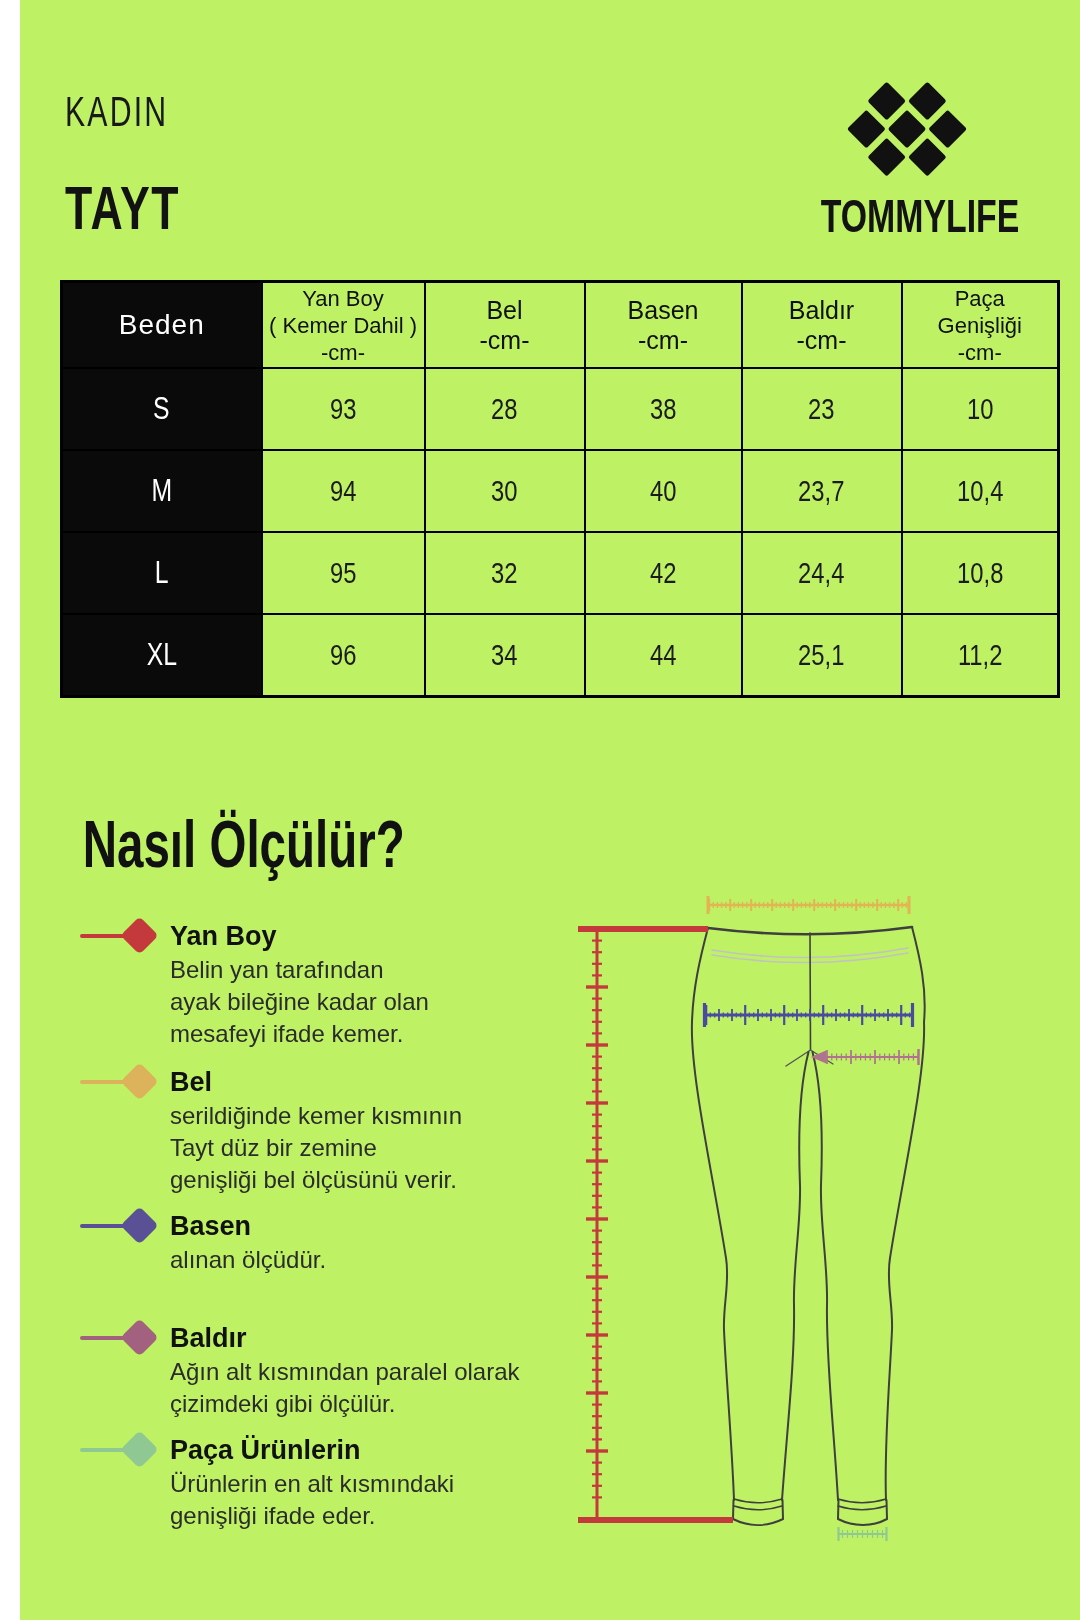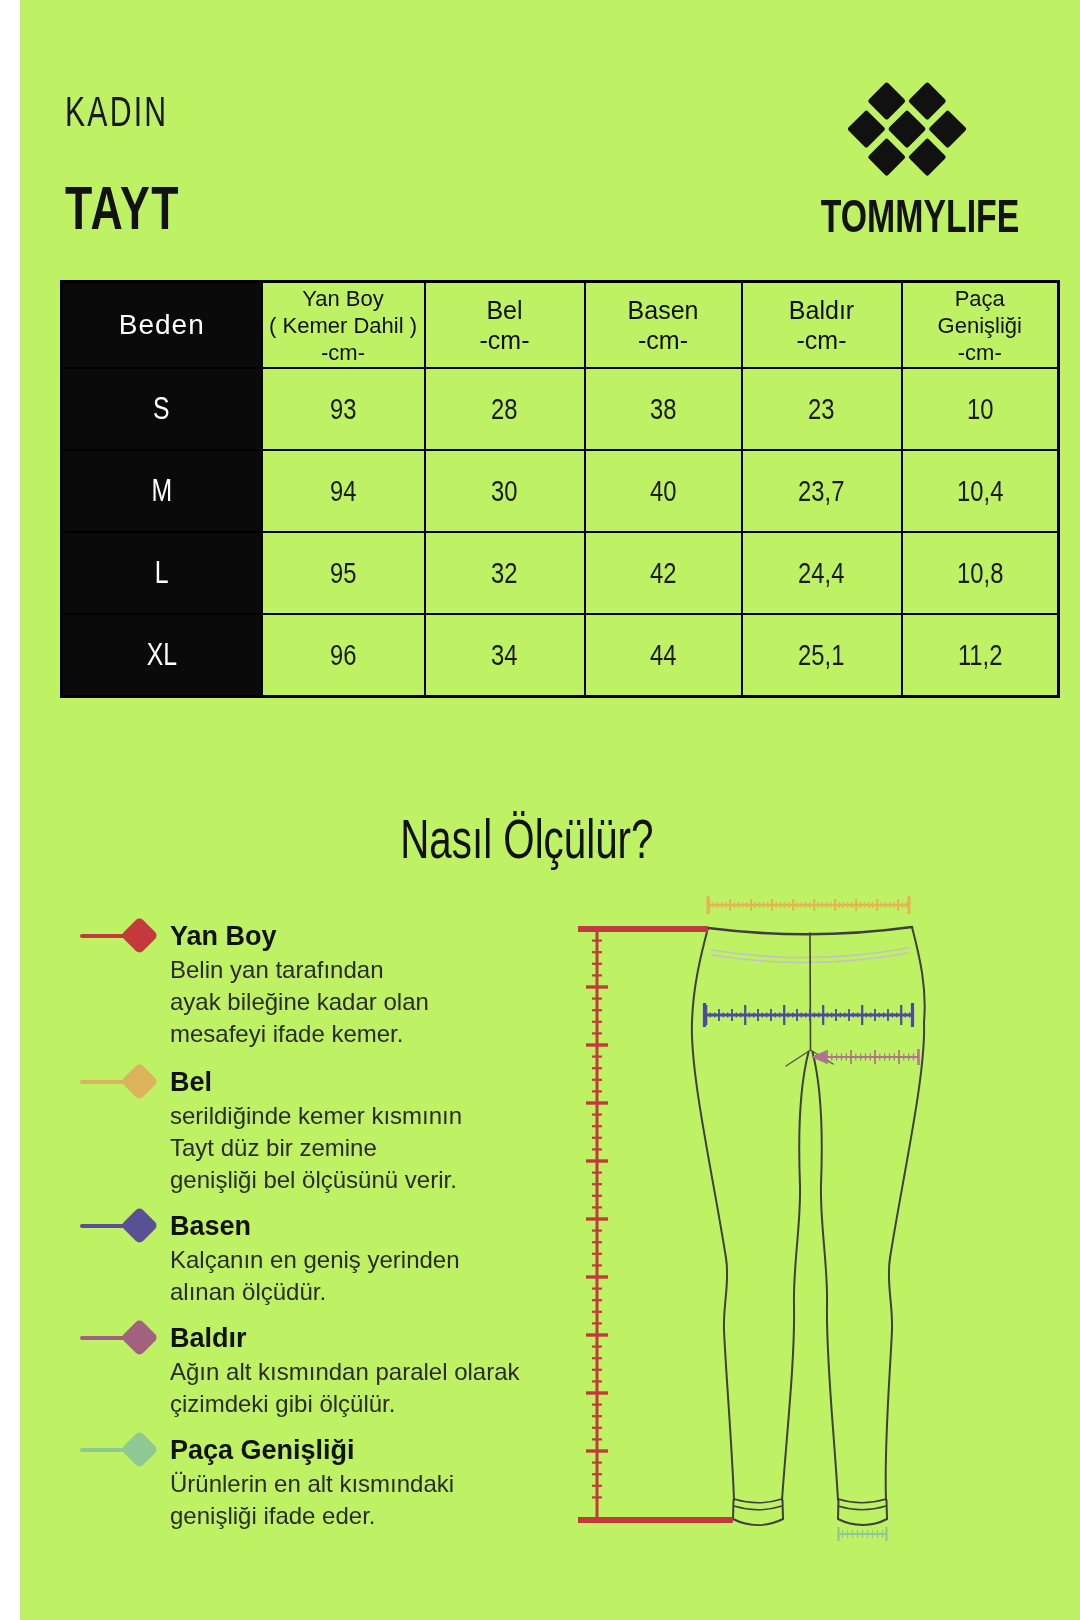--- a/index.html
+++ b/index.html
@@ -26,21 +26,21 @@
   td.dark{background:#0a0a0a;border-color:#0a0a0a;color:#ffffff;}
   tr.hdr td{height:84px;}
   tr.body td{height:80px;}
   .hline{font-size:22px;line-height:27px;}
   .hline-big{font-size:25px;line-height:30px;}
   .beden{font-size:28px;letter-spacing:1px;color:#fff;}
   .sizeL{display:inline-block;transform:scaleX(0.8);font-size:31px;color:#fff;font-weight:400;}
   .num{display:inline-block;transform:scaleX(0.82);font-size:29px;font-weight:400;color:#1b1b1b;}
 
   
-  #measure-title{position:absolute;left:0;top:806px;width:1014px;text-align:center;font-size:56px;font-weight:400;color:#111;}
+  #measure-title{position:absolute;left:0;top:806px;width:1014px;font-size:66px;font-weight:700;color:#111;}
 
   .legend-item{position:absolute;left:40px;display:flex;align-items:flex-start;}
   .legend-marker{position:relative;width:108px;height:36px;flex:0 0 108px;}
   .marker-line{position:absolute;left:20px;top:50%;margin-top:-2px;width:46px;height:4px;border-radius:2px;}
   .marker-diamond{position:absolute;left:66px;top:50%;margin-top:-14px;width:27px;height:27px;border-radius:5px;transform:rotate(45deg);}
   .legend-text{padding-left:2px;}
   .legend-title{font-size:27px;font-weight:700;color:#111;line-height:36px;}
   .legend-line{font-size:24px;color:#2b2b2b;line-height:32px;white-space:nowrap;}
 
   #diagram{position:absolute;left:530px;top:870px;}
@@ -168,21 +168,20 @@
     </div>
   </div>
 
   <div class="legend-item" style="top:1208px">
     <div class="legend-marker">
       <span class="marker-line" style="background: rgb(90, 80, 150);"></span>
       <span class="marker-diamond" style="background: rgb(90, 80, 150);"></span>
     </div>
     <div class="legend-text">
       <div class="legend-title">Basen</div>
-      <div class="legend-line">Kalçanın en geniş yerinden</div>
       <div class="legend-line">alınan ölçüdür.</div>
     </div>
   </div>
 
   <div class="legend-item" style="top:1320px">
     <div class="legend-marker">
       <span class="marker-line" style="background: rgb(162, 97, 126);"></span>
       <span class="marker-diamond" style="background: rgb(162, 97, 126);"></span>
     </div>
     <div class="legend-text">
@@ -191,21 +190,21 @@
       <div class="legend-line">çizimdeki gibi ölçülür.</div>
     </div>
   </div>
 
   <div class="legend-item" style="top:1432px">
     <div class="legend-marker">
       <span class="marker-line" style="background: rgb(143, 200, 146);"></span>
       <span class="marker-diamond" style="background: rgb(143, 200, 146);"></span>
     </div>
     <div class="legend-text">
-      <div class="legend-title">Paça Genişliği</div>
+      <div class="legend-title">Paça Ürünlerin</div>
       <div class="legend-line">Ürünlerin en alt kısmındaki</div>
       <div class="legend-line">genişliği ifade eder.</div>
     </div>
   </div>
 
   <svg id="diagram" width="520" height="680" viewBox="0 0 520 680">
     <defs>
       <pattern id="pGold" patternUnits="userSpaceOnUse" x="158" y="25" width="21" height="20">
         <g stroke="#e2b452">
           <line x1="1.2" y1="4" x2="1.2" y2="16" stroke-width="2"></line>

